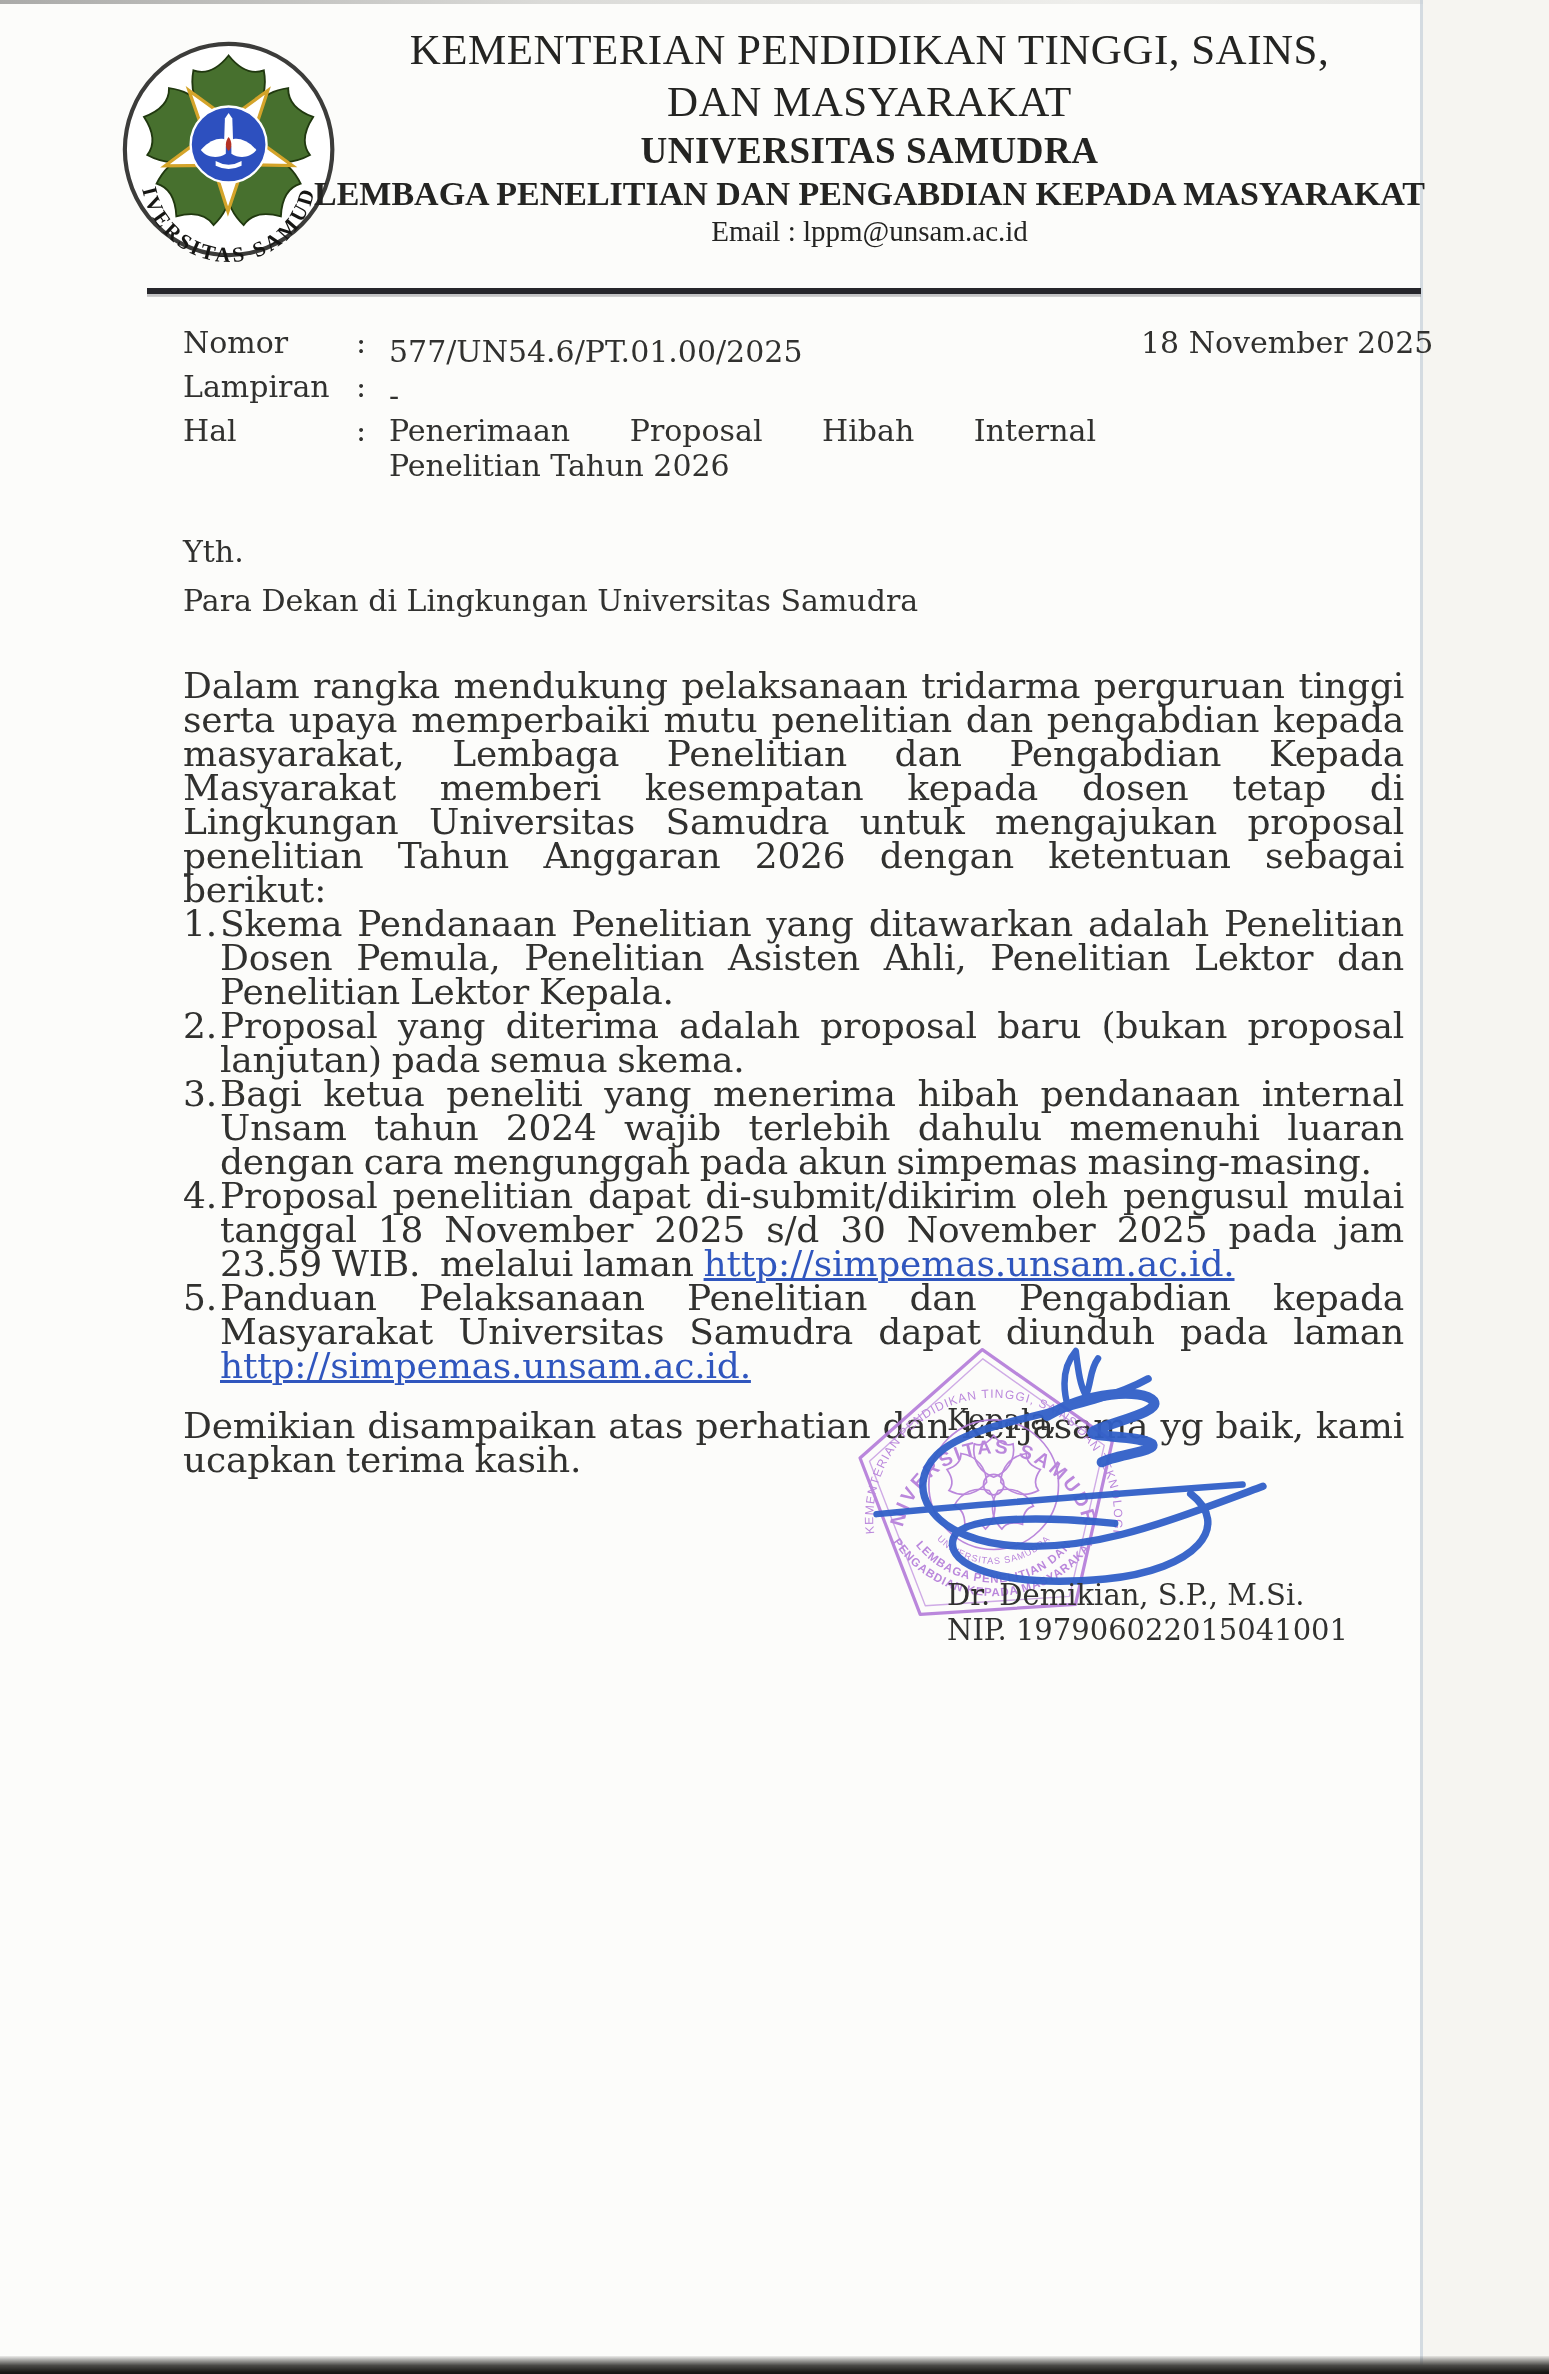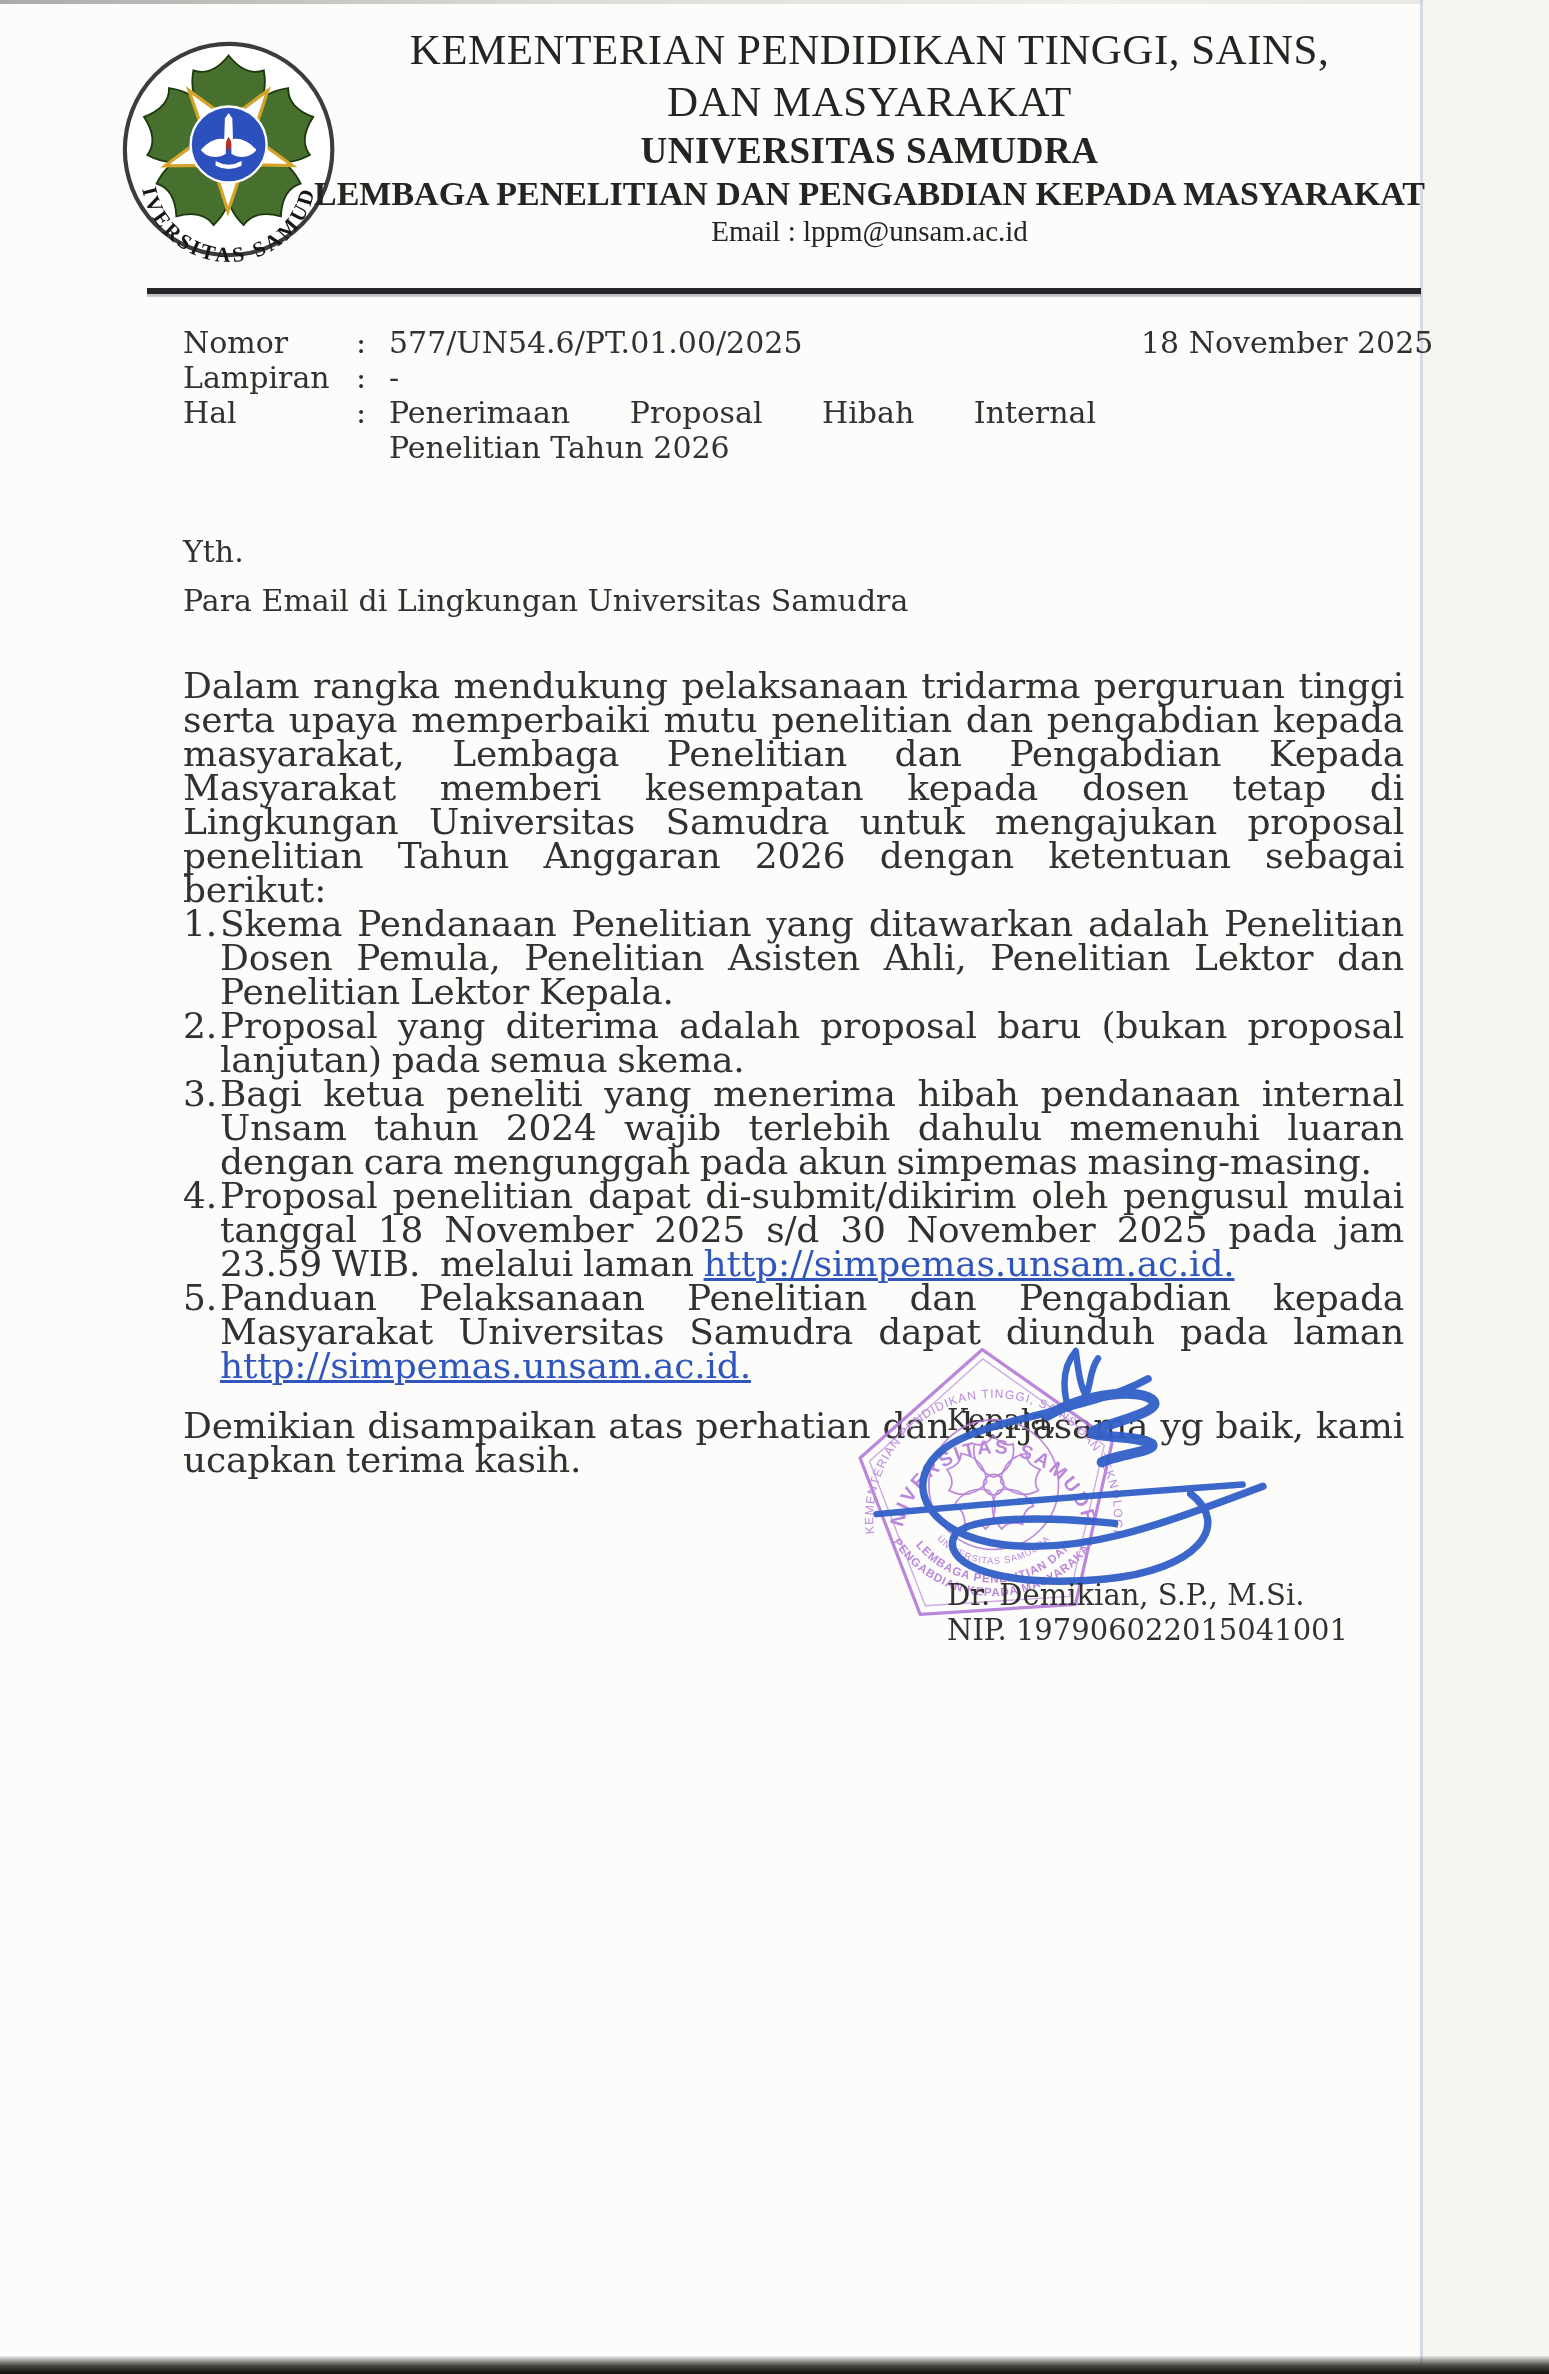--- a/index.html
+++ b/index.html
@@ -20,21 +20,21 @@
   .hdr-inst{font-size:34px;line-height:41px;font-weight:bold;}
   .hdr-addr{font-size:29px;line-height:37px;}
   .hdr-mail{font-size:29px;line-height:35px;}
   .rule{position:absolute;left:147px;top:288px;width:1274px;height:5.6px;background:#26262b;
         box-shadow:0 2.8px 0 rgba(90,90,95,.35);}
   
   .meta{position:absolute;left:183px;top:325px;font-size:30px;line-height:35px;}
   .mrow{white-space:nowrap;vertical-align:top;}
   .ml{display:inline-block;width:173px;vertical-align:top;}
   .mc{display:inline-block;width:33px;vertical-align:top;}
-  .mv{display:inline-block;vertical-align:top;}
+  .mv{display:inline-block;vertical-align:top;margin-top:9px;}
   .mv-hal{display:inline-block;width:707px;text-align:justify;white-space:normal;vertical-align:top;}
   .date{position:absolute;left:1141px;top:325px;font-size:30px;}
   
   .yth{position:absolute;left:183px;top:534px;font-size:30px;}
   .dest{position:absolute;left:183px;top:583px;font-size:30px;}
   
   .content{position:absolute;left:183px;top:669px;width:1221px;font-size:36px;line-height:34px;
            text-align:justify;word-spacing:-1.4px;letter-spacing:-0.2px;}
   .item{display:flex;}
   .inum{width:37px;flex:none;}
@@ -117,21 +117,21 @@
     <div class="mrow">
       <span class="ml">Lampiran</span><span class="mc">:</span><span class="mv">-</span>
     </div>
     <div class="mrow">
       <span class="ml">Hal</span><span class="mc">:</span><span class="mv-hal">Penerimaan Proposal Hibah Internal Penelitian Tahun 2026</span>
     </div>
   </div>
   <div class="date">18 November 2025</div>
 
   <div class="yth">Yth.</div>
-  <div class="dest">Para Email di Lingkungan Universitas Samudra</div>
+  <div class="dest">Para Dekan di Lingkungan Universitas Samudra</div>
 
   <div class="content">
     <div class="opening">Dalam rangka mendukung pelaksanaan tridarma perguruan tinggi serta upaya memperbaiki mutu penelitian dan pengabdian kepada masyarakat, Lembaga Penelitian dan Pengabdian Kepada Masyarakat memberi kesempatan kepada dosen tetap di Lingkungan Universitas Samudra untuk mengajukan proposal penelitian Tahun Anggaran 2026 dengan ketentuan sebagai berikut:</div>
     <div class="item">
       <div class="inum">1.</div>
       <div class="itext">Skema Pendanaan Penelitian yang ditawarkan adalah Penelitian Dosen Pemula, Penelitian Asisten Ahli, Penelitian Lektor dan Penelitian Lektor Kepala.</div>
     </div>
     <div class="item">
       <div class="inum">2.</div>
       <div class="itext">Proposal yang diterima adalah proposal baru (bukan proposal lanjutan) pada semua skema.</div>

